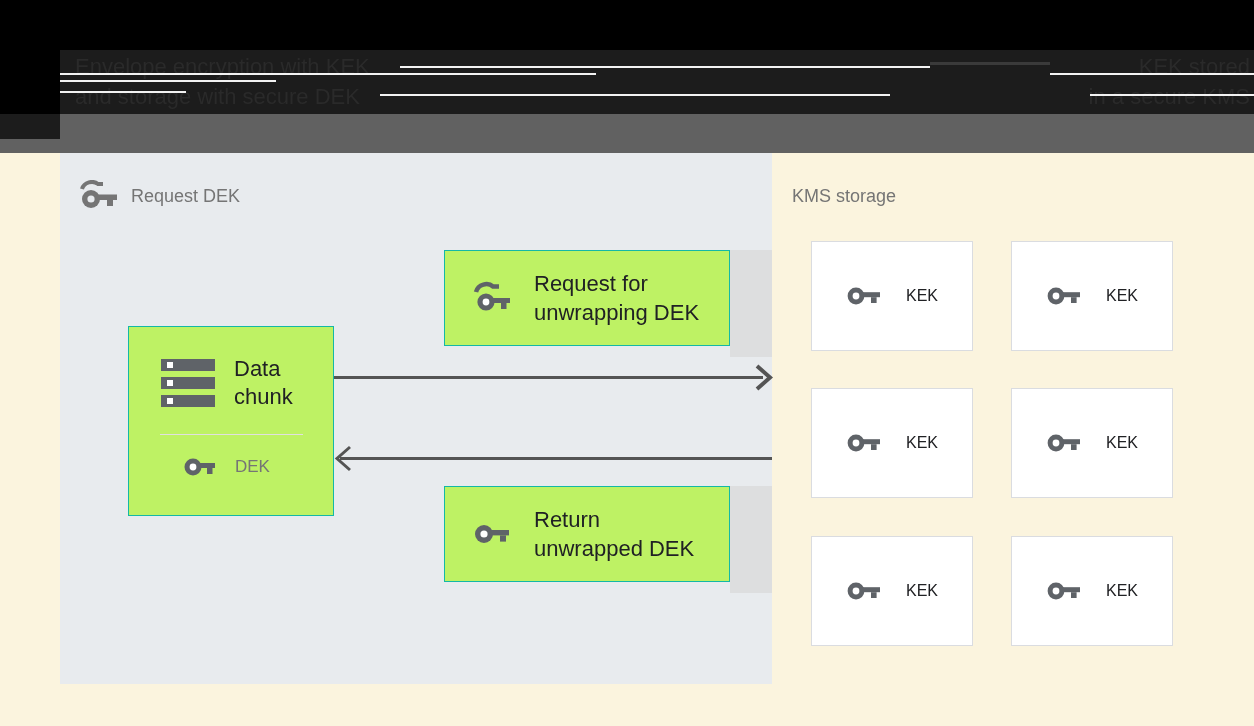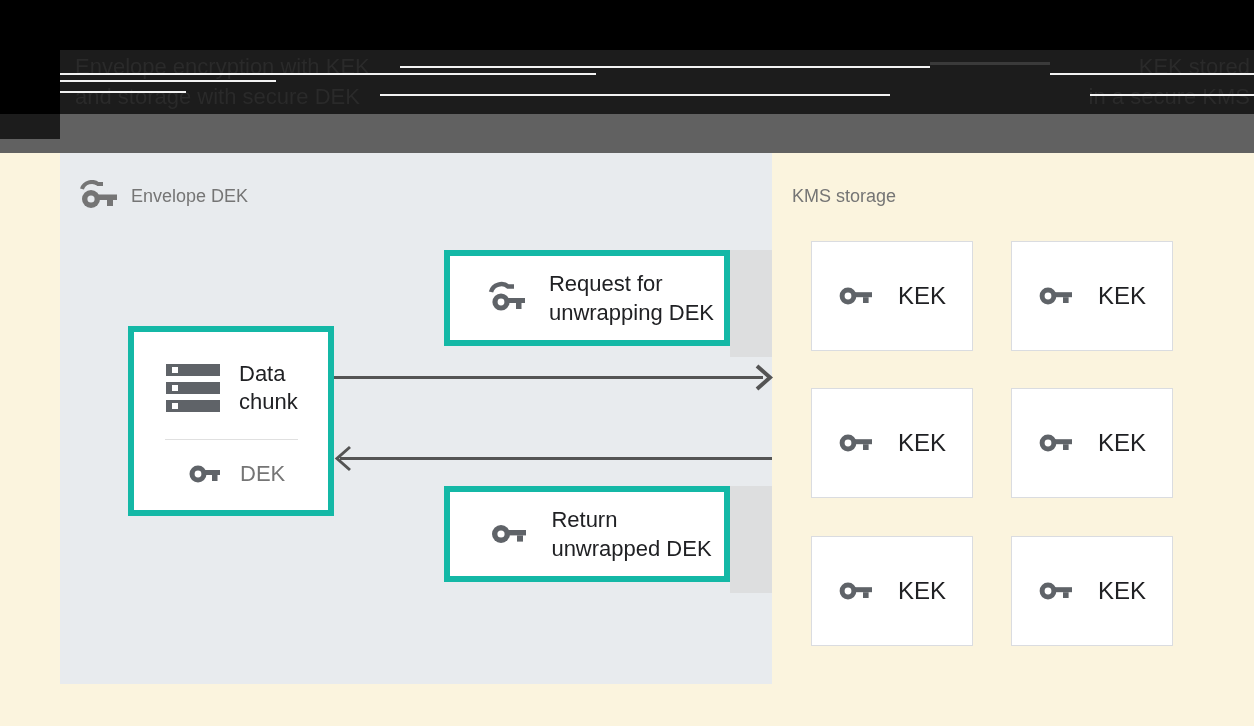--- a/index.html
+++ b/index.html
@@ -67,60 +67,60 @@
   
   .arrow-line {
     position: absolute; height: 3px; background: #545454;
   }
   .arrow-top { left: 333px; top: 376px; width: 430px; }
   .arrow-bot { left: 340px; top: 457px; width: 432px; }
   .arrowhead { position: absolute; }
 
   
   .card {
-    position: absolute; background: #ffffff; border: 6px solid #14b8a6;
-    display: flex; align-items: center; justify-content: center;
+    position: absolute; background: #bef264; border: 1px solid #14b8a6;
+    display: flex; align-items: center;
   }
   .card-shadow {
     position: absolute; background: #dddedf;
   }
   .card-data {
     left: 128px; top: 326px; width: 206px; height: 190px;
     display: block; padding: 0;
   }
   .data-row { display: flex; align-items: center; padding: 28px 8px 0 32px; }
   .data-label {
     color: #202124; font-size: 22px; line-height: 28px; margin-left: 19px;
     white-space: pre-line;
   }
   .divider {
     height: 1px; background: #e0e0e0; margin: 23px 30px 0 31px;
   }
   .dek-row { display: flex; align-items: center; padding: 21px 0 0 55px; }
-  .dek-label { color: #757575; font-size: 22px; margin-left: 19px; }
+  .dek-label { color: #757575; font-size: 17px; margin-left: 19px; }
 
   .card-msg {
     width: 286px; height: 96px; padding-left: 28px;
   }
   .card-req { left: 444px; top: 250px; }
   .card-ret { left: 444px; top: 486px; }
   .shadow-req { left: 730px; top: 250px; width: 42px; height: 107px; }
   .shadow-ret { left: 730px; top: 486px; width: 42px; height: 107px; }
   .msg-label {
     color: #202124; font-size: 22px; line-height: 29px; margin-left: 21px;
     white-space: pre-line;
   }
 
   
   .kek-box {
     position: absolute; width: 162px; height: 110px;
     background: #ffffff; border: 1px solid #dadce0;
     display: flex; align-items: center; justify-content: center;
   }
-  .kek-label { color: #202124; font-size: 24px; margin-left: 22px; }
+  .kek-label { color: #202124; font-size: 16px; margin-left: 22px; }
 
   
   .disks { width: 54px; height: 48px; position: relative; }
   .disk {
     position: absolute; left: 0; width: 54px; height: 12px; background: #5f6368;
   }
   .disk .led {
     position: absolute; left: 6px; top: 3px; width: 6px; height: 6px; background: #fff;
   }
 </style>
@@ -156,21 +156,21 @@
   <span class="wrapped-key-hdr">
     <svg width="40" height="32" viewBox="0 0 40 32" class="key-ico">
       <path d="M4 12 C4 4, 12 1, 18 5 L36 5 L36 11 L30 11 L30 15 L24 15 L24 11 L18 11 C12 15, 4 14, 4 12 Z" fill="none"></path>
       <path d="M3 9 C5 2, 14 0, 19 4 L24 4" stroke="#757575" stroke-width="4" fill="none" stroke-linecap="butt"></path>
       <circle cx="12" cy="19" r="9" fill="#757575"></circle>
       <circle cx="12" cy="19" r="3.6" fill="#e8ebee"></circle>
       <rect x="19" y="14.5" width="19" height="5.5" fill="#757575"></rect>
       <rect x="28" y="20" width="6" height="6" fill="#757575"></rect>
     </svg>
   </span>
-  <div class="panel-label left-label">Envelope DEK</div>
+  <div class="panel-label left-label">Request DEK</div>
   <div class="panel-label right-label">KMS storage</div>
 
   <div class="arrow-line arrow-top"></div>
   <svg class="arrowhead" style="left:755px;top:364px;" width="20" height="27" viewBox="0 0 20 27">
     <path d="M2 2 L15 13.5 L2 25" stroke="#545454" stroke-width="4" fill="none"></path>
   </svg>
   <div class="arrow-line arrow-bot"></div>
   <svg class="arrowhead" style="left:334px;top:445px;" width="20" height="27" viewBox="0 0 20 27">
     <path d="M16 2 L3 13.5 L16 25" stroke="#545454" stroke-width="3" fill="none"></path>
   </svg>

